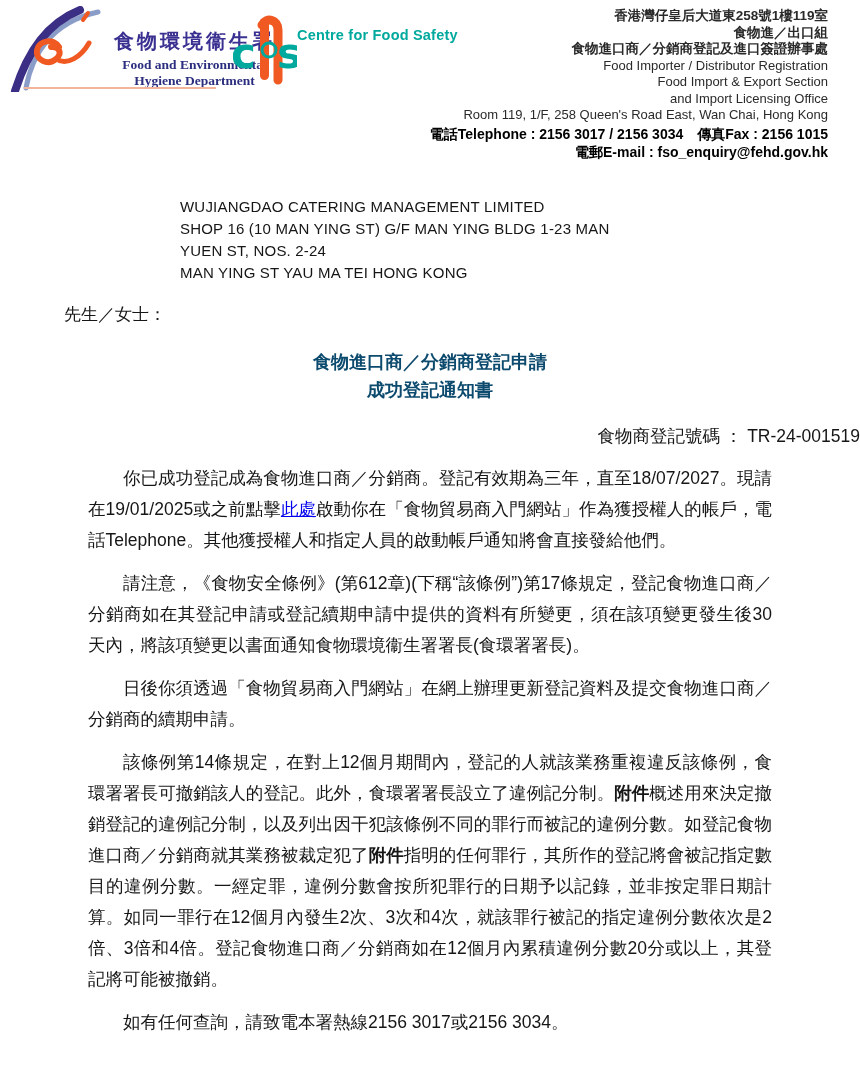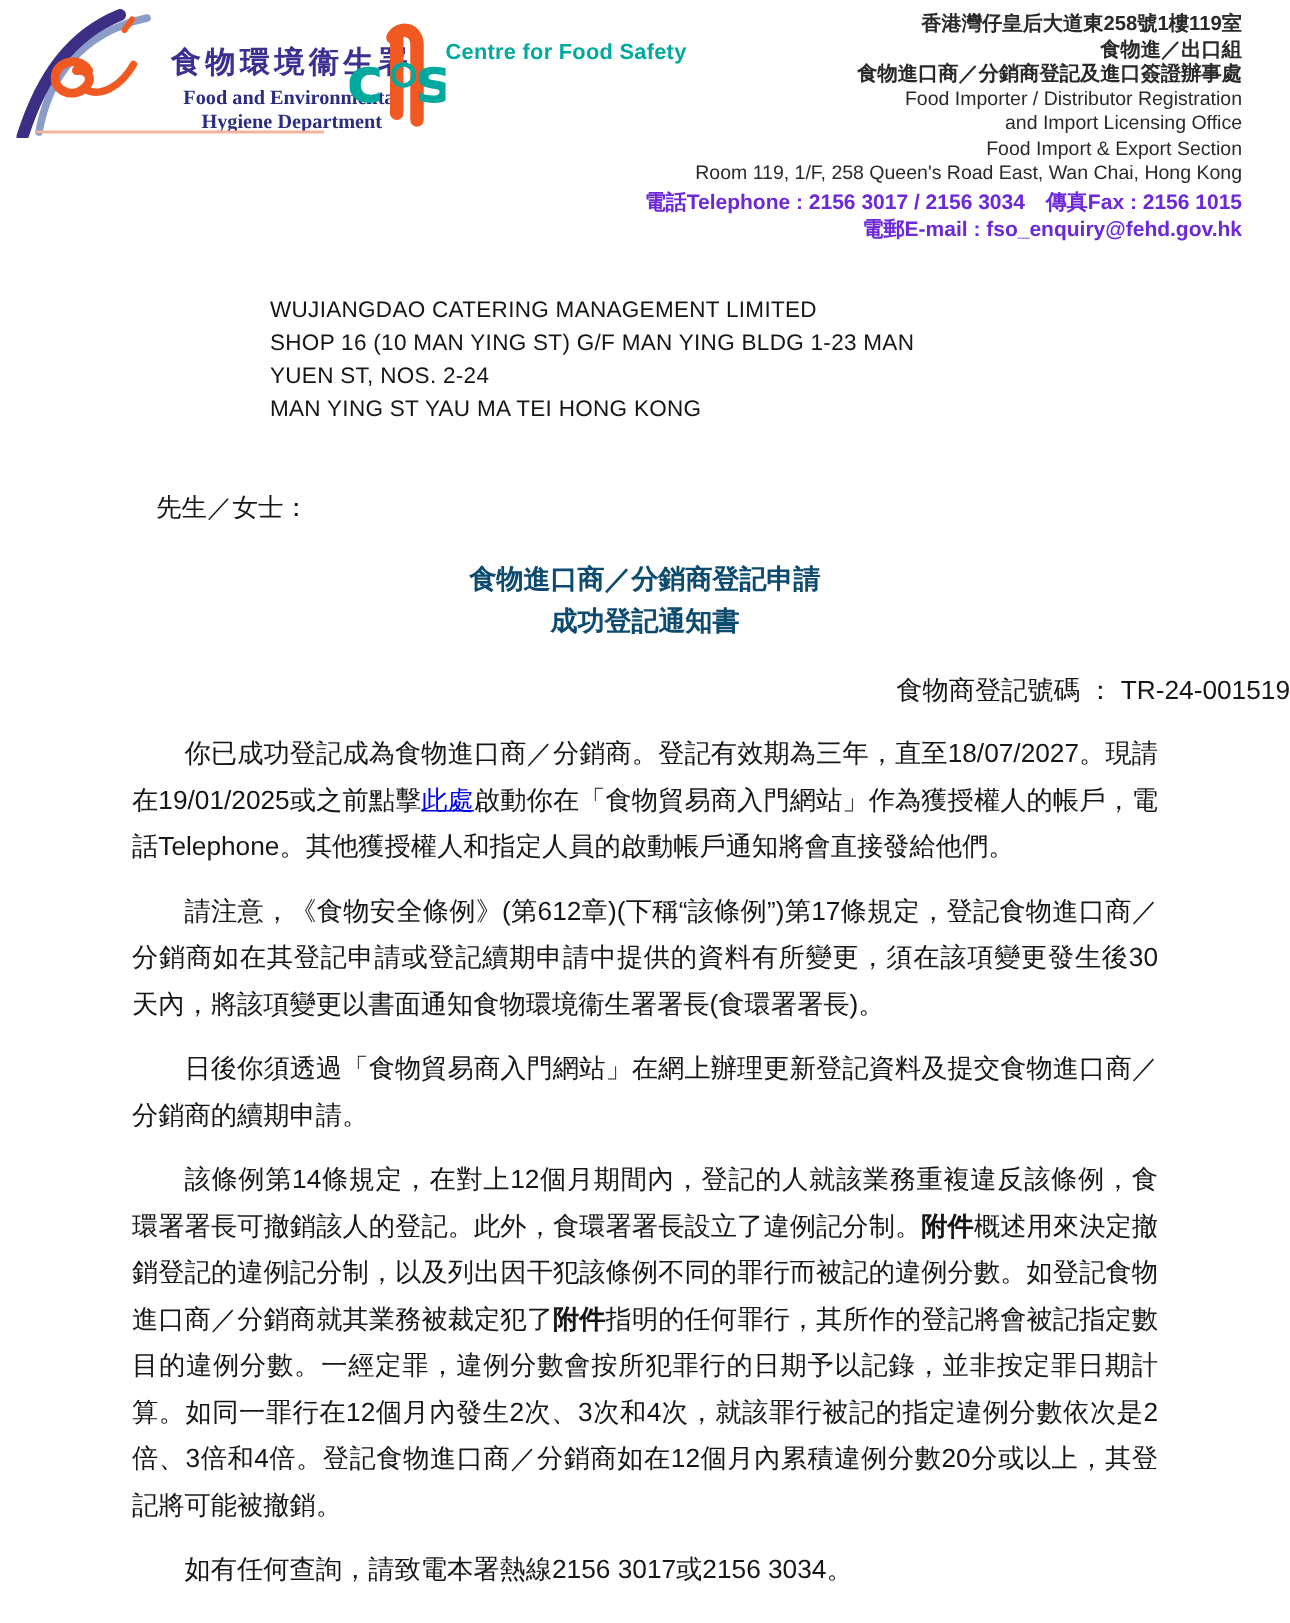--- a/index.html
+++ b/index.html
@@ -25,27 +25,27 @@
 
   .cfs-logo { position:absolute; left:233px; top:8px; width:260px; }
   .cfs-mark { position:absolute; left:0; top:2px; }
   .cfs-text { position:absolute; left:64px; top:18px; white-space:nowrap; }
   .cfs-cn { font-size:19px; font-weight:700; letter-spacing:7px; color:#00a99d; }
   .cfs-en { font-size:14.5px; font-weight:700; color:#00a99d; margin-top:1px; letter-spacing:0.2px; }
 
   .dept-address { position:absolute; right:32px; top:8px; text-align:right; }
   .dept-address .line { font-size:13px; line-height:16.5px; color:#2a2a2a; }
   .dept-address .line.cn { font-weight:600; font-size:13.5px; }
-  .dept-address .line.contact { font-weight:600; font-size:14px; color:#6d28d9; margin-top:2px; }
+  .dept-address .line.contact { font-weight:600; font-size:14px; color:#000000; margin-top:2px; }
 
   
   .recipient { margin:26px 0 0 180px; font-size:15px; line-height:22px; color:#161616; letter-spacing:0.2px; }
 
   
-  .salutation { margin-top:43px; padding-left:104px; font-size:17px; color:#161616; }
+  .salutation { margin-top:19px; padding-left:64px; font-size:17px; color:#161616; }
 
   
   .doc-title { margin-top:22px; text-align:center; font-size:18px; font-weight:700; line-height:28px; color:#0c4a6e; }
   .reg-line { margin-top:20px; text-align:right; font-size:17.5px; color:#161616; }
 
   
   .body-text { padding:15px 88px 0 88px; }
   .body-text p {
     font-size:17.5px; line-height:31px;
     text-align:justify;
@@ -93,22 +93,22 @@
       <div class="cfs-text">
         <div class="cfs-en">Centre for Food Safety</div>
       </div>
     </div>
 
     <div class="dept-address">
       <div class="line cn">香港灣仔皇后大道東258號1樓119室</div>
       <div class="line cn">食物進／出口組</div>
       <div class="line cn">食物進口商／分銷商登記及進口簽證辦事處</div>
       <div class="line">Food Importer / Distributor Registration</div>
+      <div class="line">Food Import &amp; Export Section</div>
       <div class="line">and Import Licensing Office</div>
-      <div class="line">Food Import &amp; Export Section</div>
       <div class="line">Room 119, 1/F, 258 Queen's Road East, Wan Chai, Hong Kong</div>
       <div class="line contact">電話Telephone : 2156 3017 / 2156 3034　傳真Fax : 2156 1015</div>
       <div class="line contact">電郵E-mail : fso_enquiry@fehd.gov.hk</div>
     </div>
   </div>
 
   <div class="recipient">
     <div>WUJIANGDAO CATERING MANAGEMENT LIMITED</div>
     <div>SHOP 16 (10 MAN YING ST) G/F  MAN YING BLDG 1-23 MAN</div>
     <div>YUEN  ST, NOS. 2-24</div>

